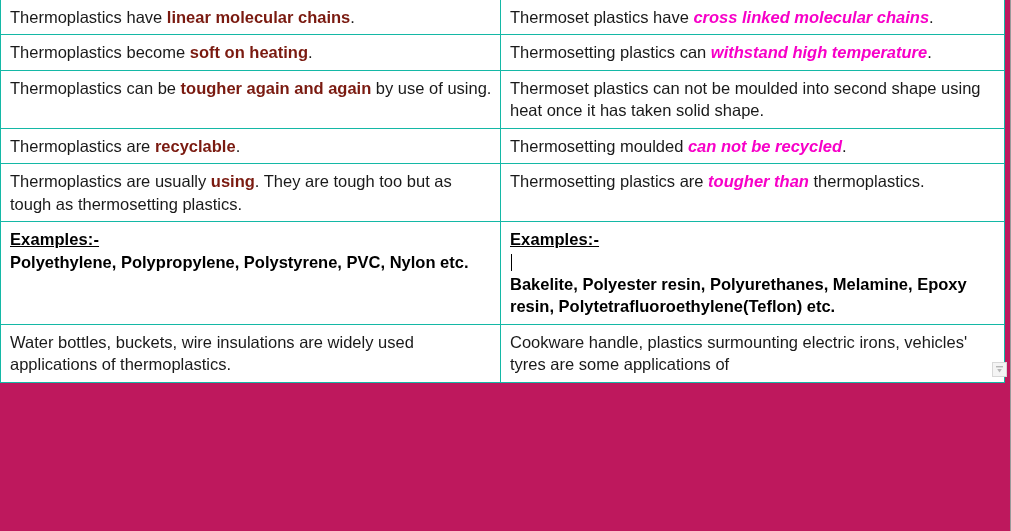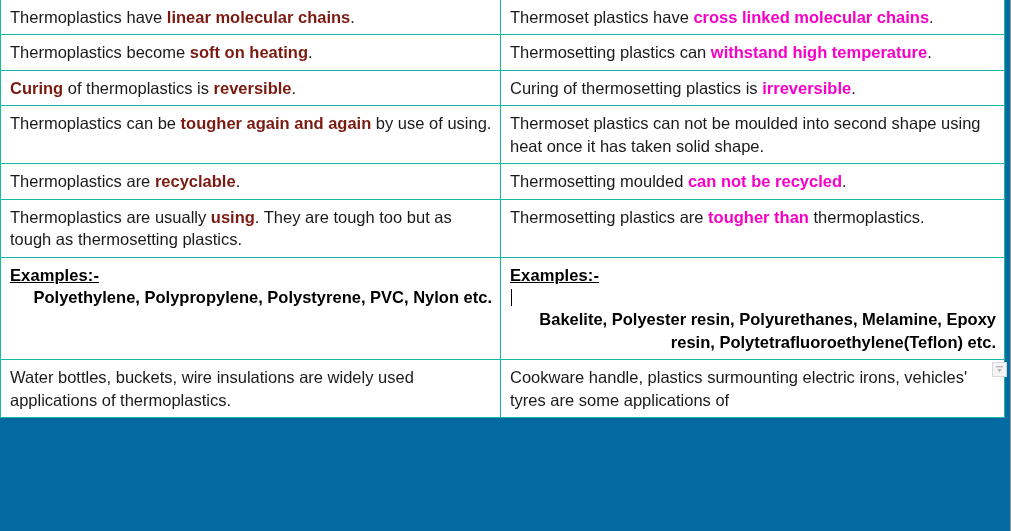--- a/index.html
+++ b/index.html
@@ -11,21 +11,21 @@
     width: 1011px;
     height: 531px;
     overflow: hidden;
     font-family: "Liberation Sans", sans-serif;
     color: #000000;
   }
   #page {
     position: relative;
     width: 1011px;
     height: 531px;
-    background: #0369a1;
+    background: #be185d;
     overflow: hidden;
   }
   table.compare {
     border-collapse: collapse;
     width: 1004px;
     margin: 0;
     table-layout: fixed;
   }
   table.compare col.c-left  { width: 500px; }
   table.compare col.c-right { width: 504px; }
@@ -40,34 +40,34 @@
     word-wrap: break-word;
   }
   table.compare tr.r-top td { border-top: none; }
   .em-left {
     color: #7a1a10;
     font-weight: bold;
   }
   .em-right {
     color: #f700c8;
     font-weight: bold;
+    font-style: italic;
   }
   .cell-text { display: block; }
   .ex-head {
     display: block;
     font-weight: bold;
     text-decoration: underline;
     color: #000000;
     letter-spacing: 0.1px;
   }
   .ex-body {
     display: block;
     font-weight: bold;
     color: #000000;
-    text-align: right;
   }
   td.examples { font-weight: bold; }
   .caret {
     display: inline-block;
     width: 1px;
     height: 17px;
     background: #000000;
     vertical-align: -3px;
     margin-left: 1px;
   }
@@ -127,32 +127,20 @@
             <span>Thermoplastics become </span><span class="em-left">soft on heating</span><span>.</span>
           </span>
         </td>
         <td>
           <span class="cell-text">
             <span>Thermosetting plastics can </span><span class="em-right">withstand high temperature</span><span>.</span>
           </span>
         </td>
       </tr>
 
-      <tr>
-        <td>
-          <span class="cell-text">
-            <span class="em-left">Curing</span><span> of thermoplastics is </span><span class="em-left">reversible</span><span>.</span>
-          </span>
-        </td>
-        <td>
-          <span class="cell-text">
-            <span>Curing of thermosetting plastics is </span><span class="em-right">irreversible</span><span>.</span>
-          </span>
-        </td>
-      </tr>
 
       <tr>
         <td>
           <span class="cell-text">
             <span>Thermoplastics can be </span><span class="em-left">tougher again and again</span><span> by use of using.</span>
           </span>
         </td>
         <td>
           <span class="cell-text">
             <span>Thermoset plastics can not be moulded into second shape using heat once it has taken solid shape.</span><span class="em-right"></span><span></span>

